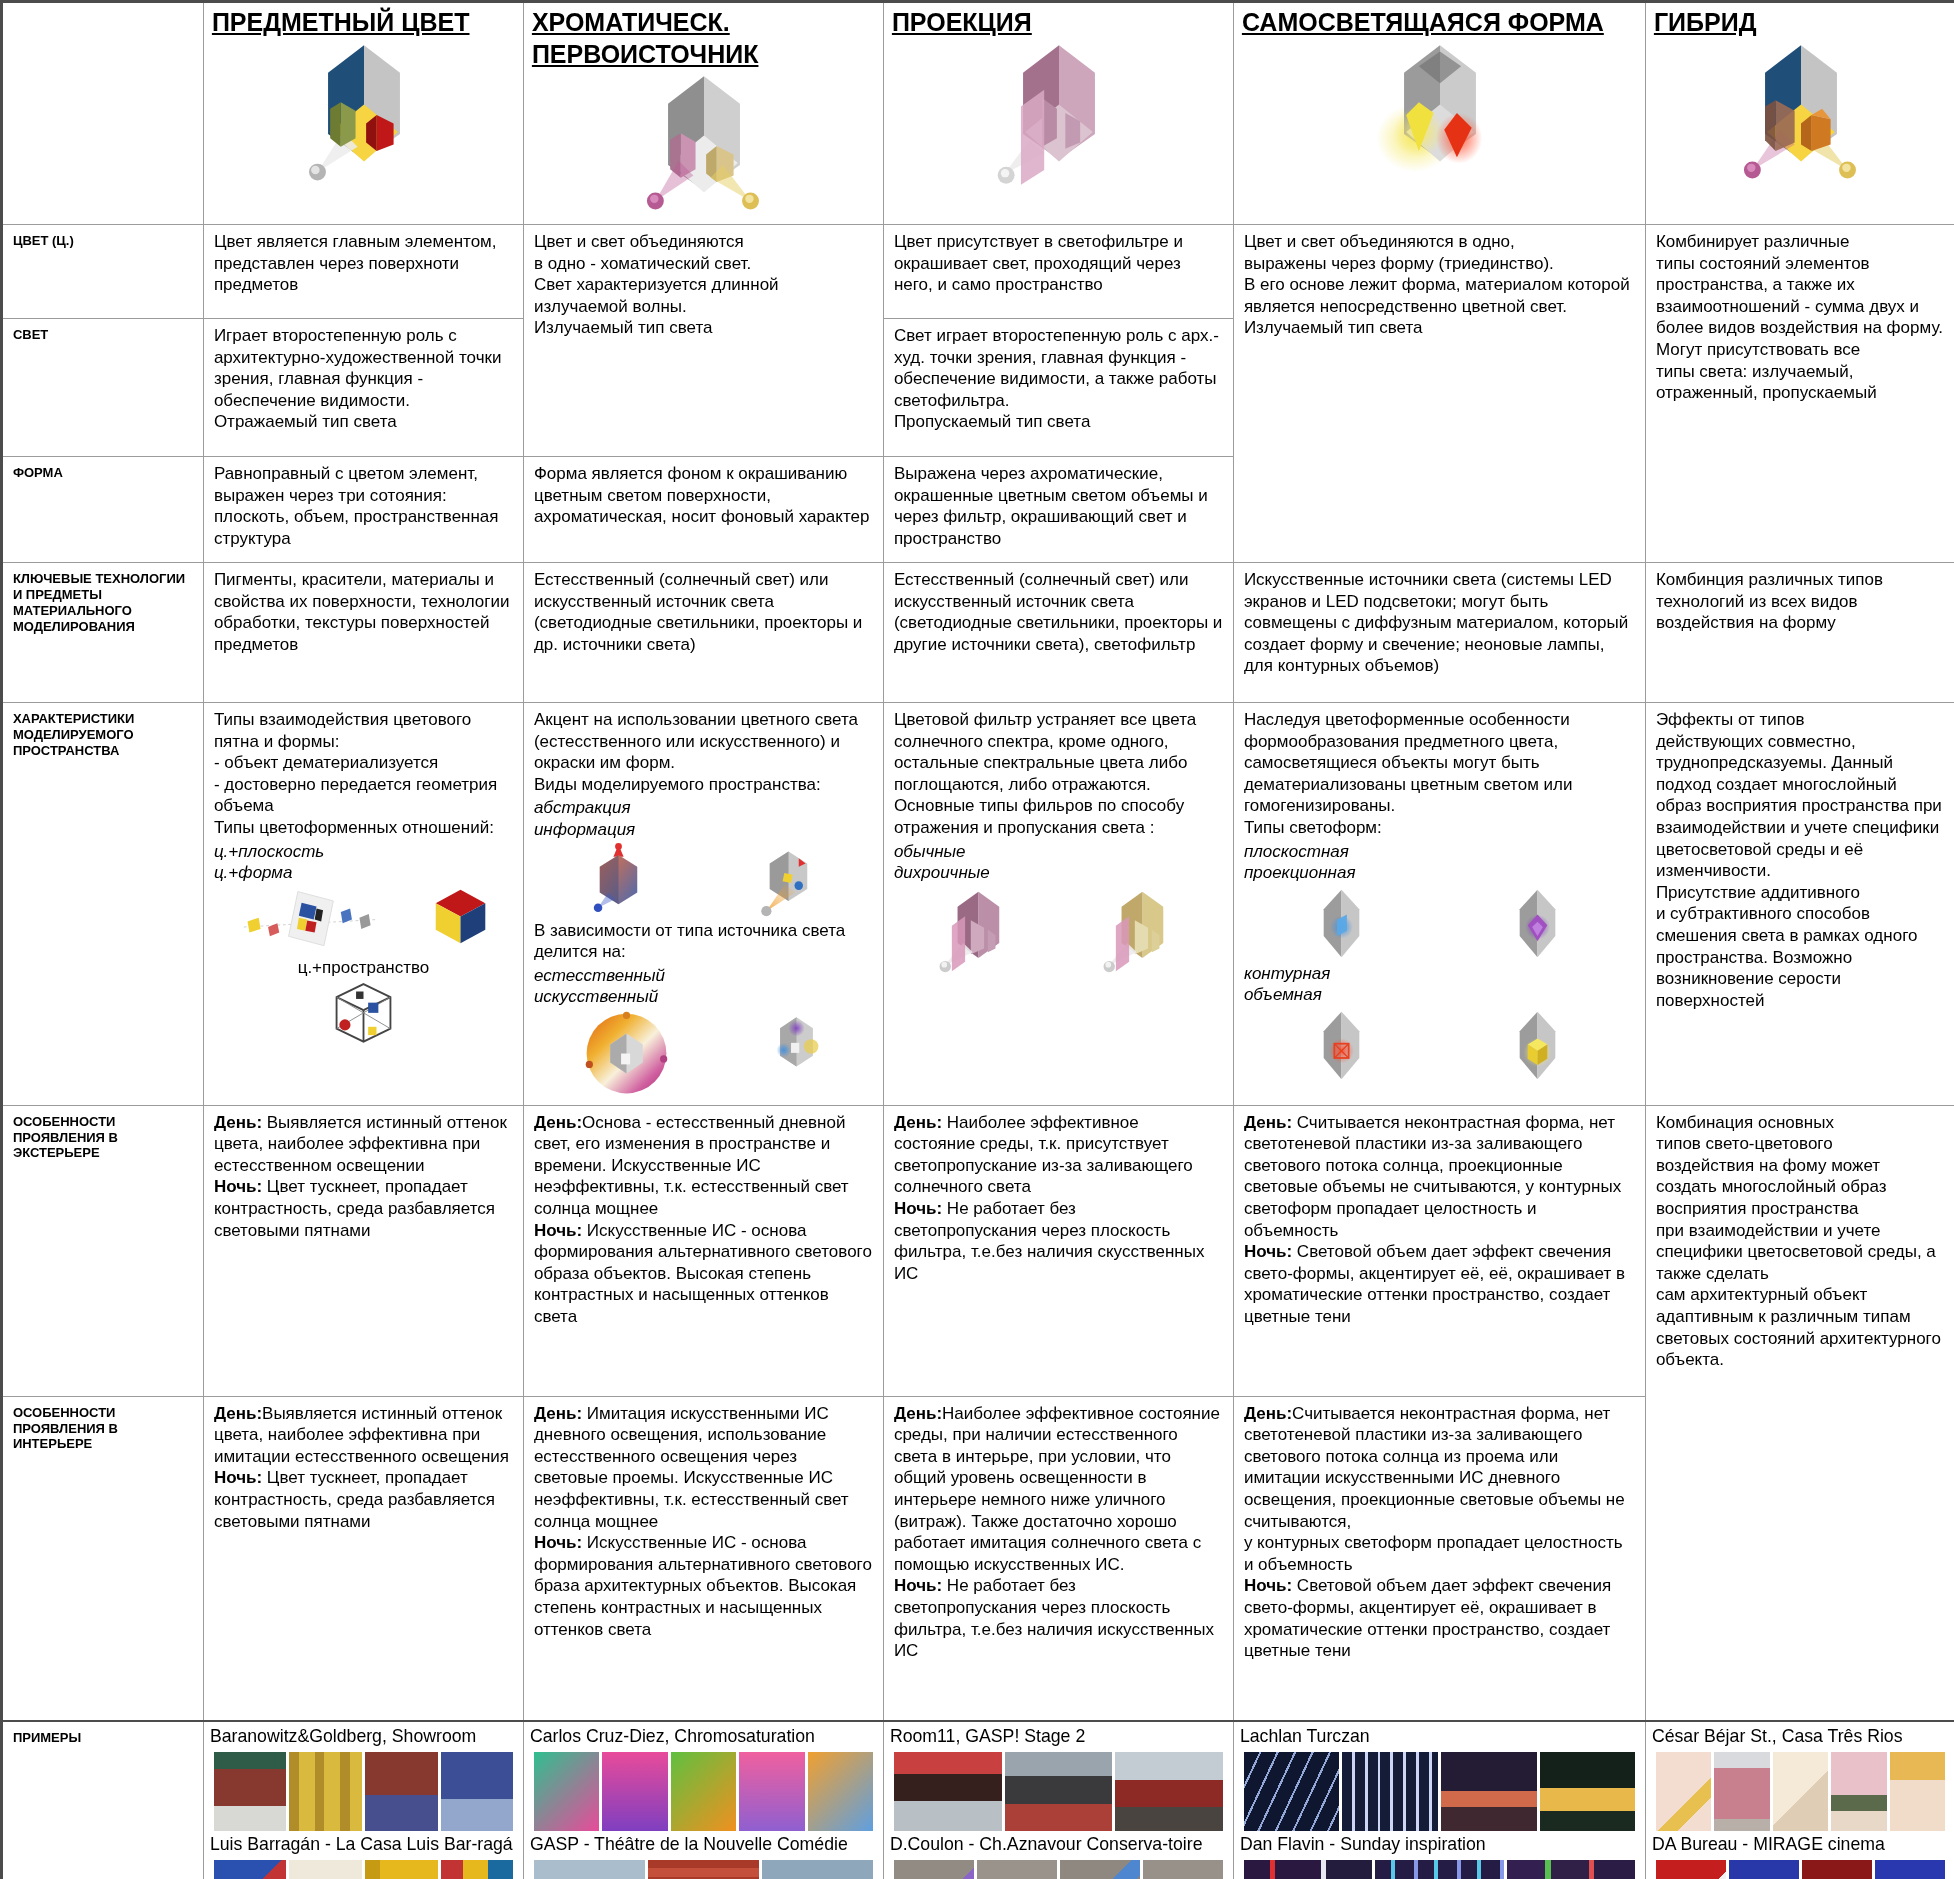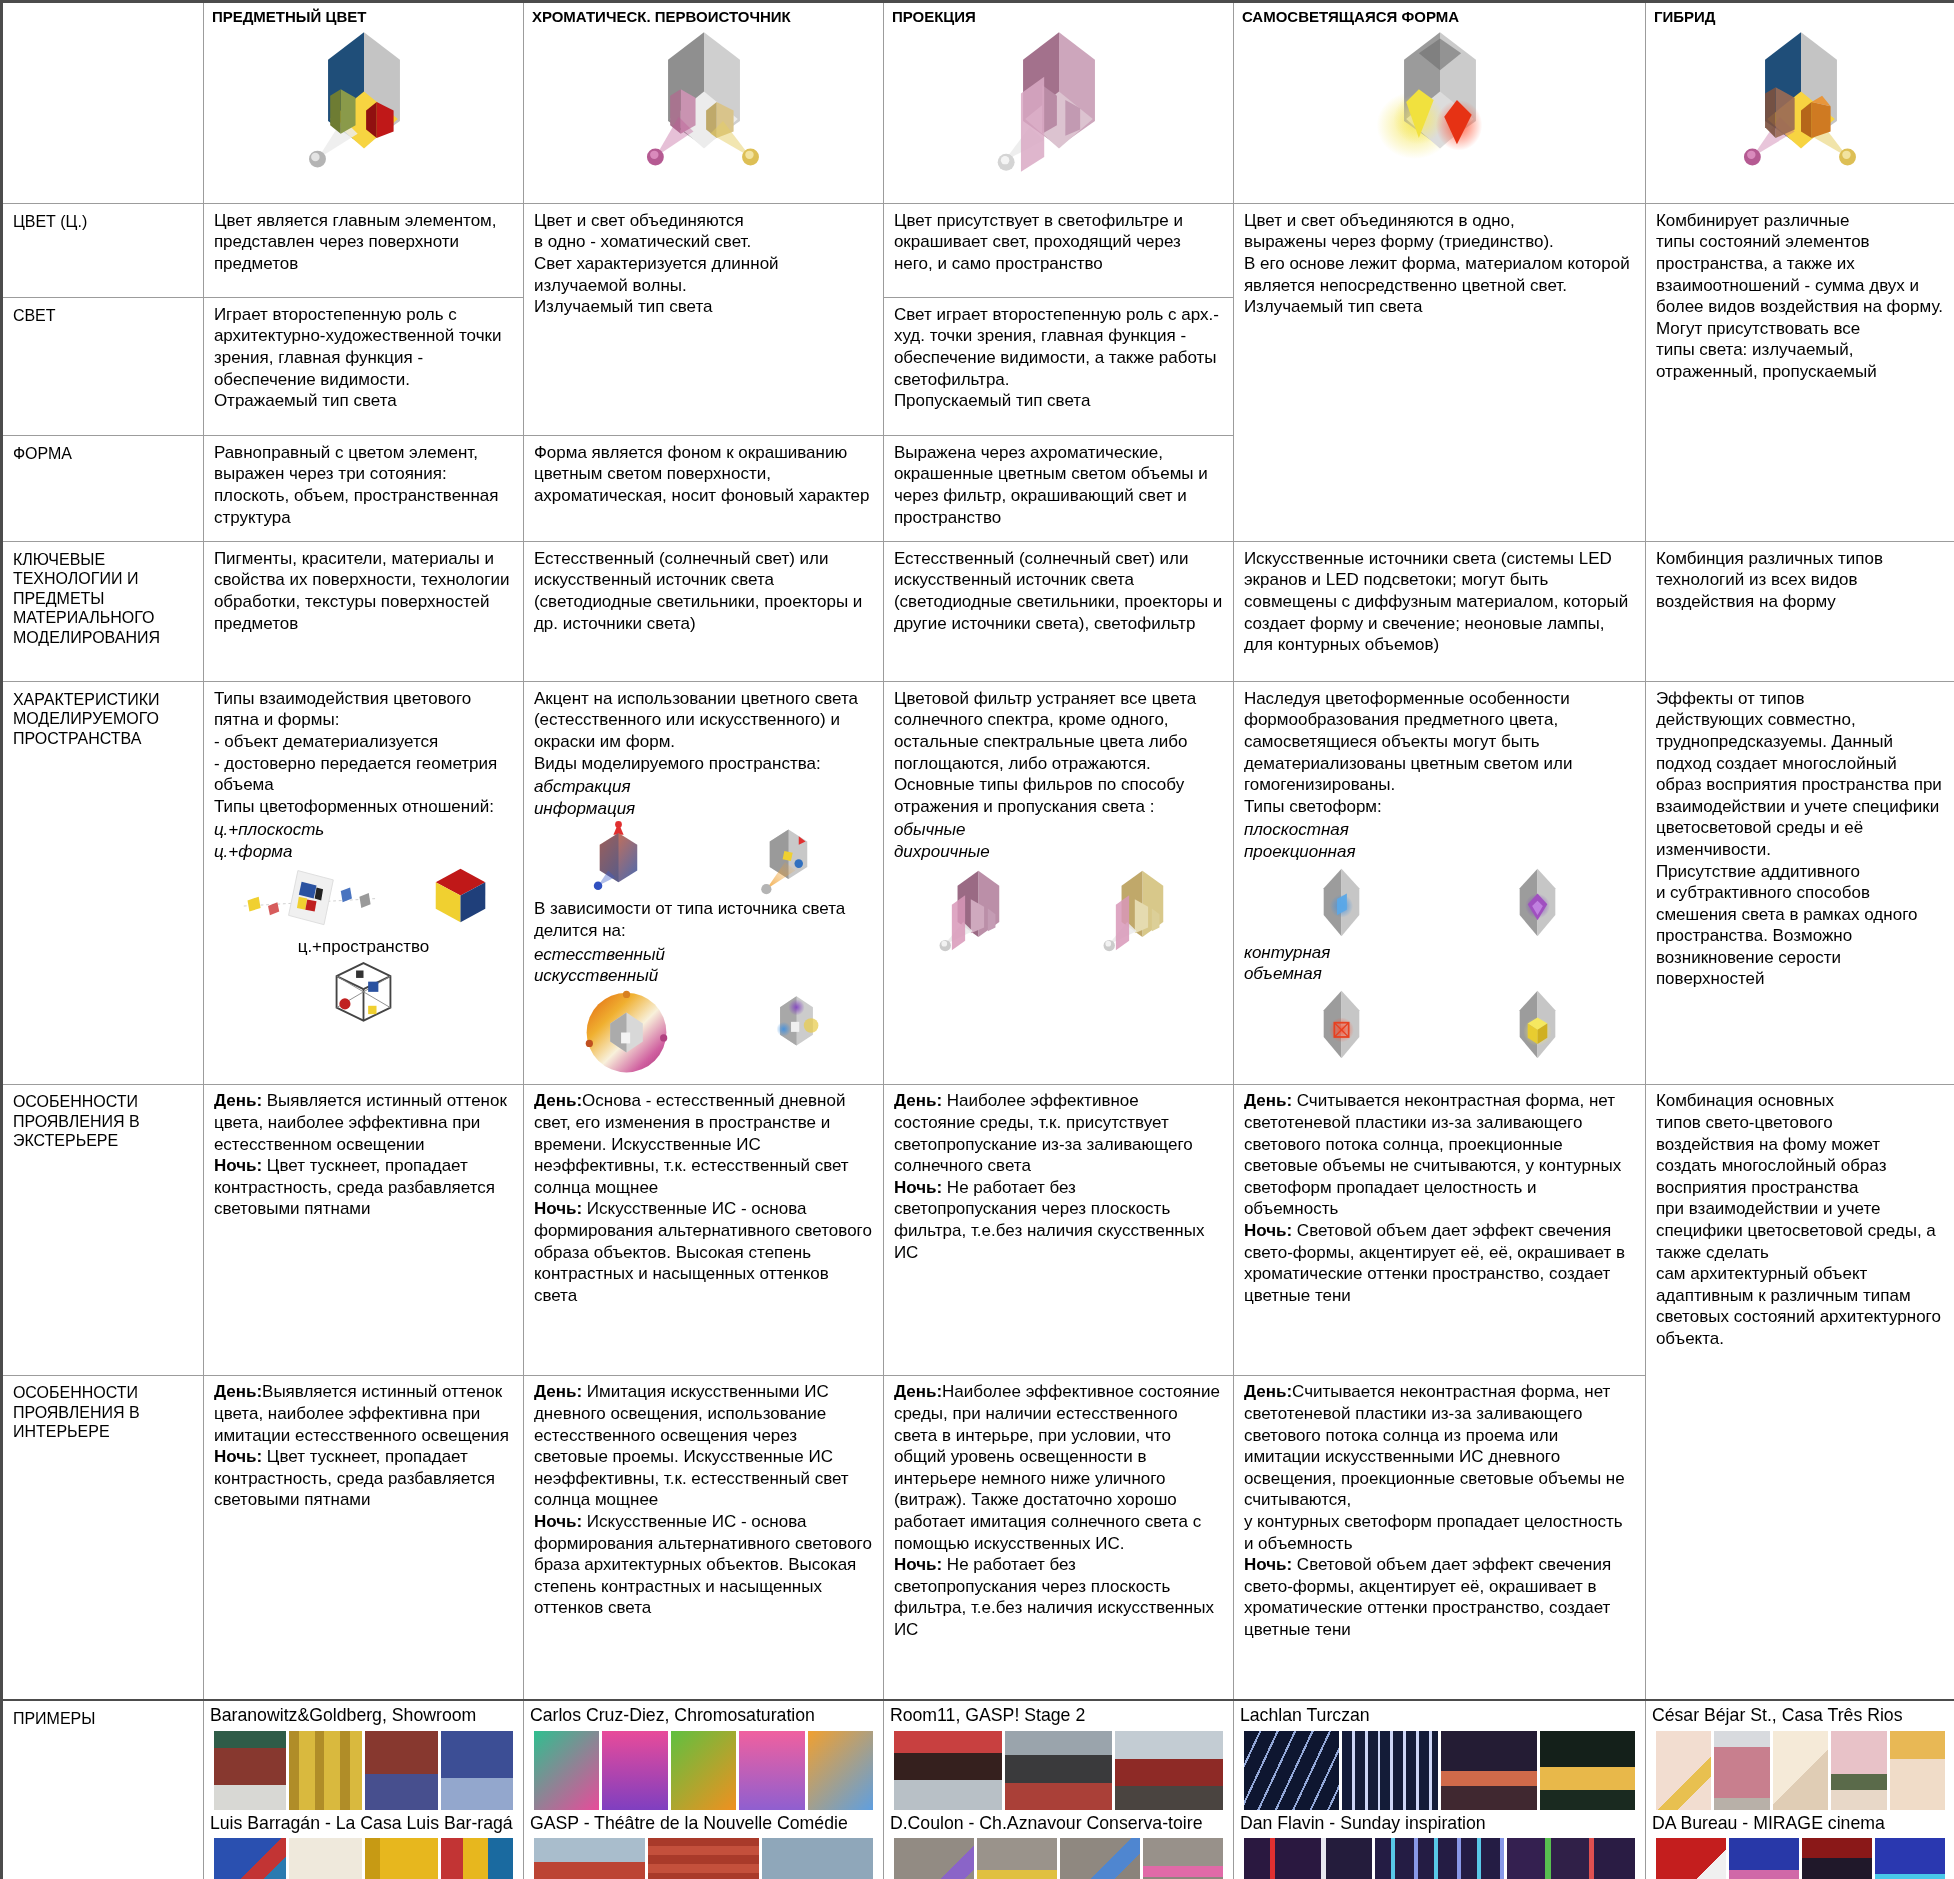--- a/index.html
+++ b/index.html
@@ -1,21 +1,21 @@
 <!DOCTYPE html>
 <html><head>
 <meta charset="utf-8">
 <style>
   html,body{margin:0;padding:0;background:#fff;}
   body{width:1954px;font-family:"Liberation Sans",sans-serif;color:#000;}
   table.main{width:1954px;border-collapse:collapse;table-layout:fixed;border:3px solid #4c4c4c;background:#fff;}
   td{border:1px solid #9c9c9c;vertical-align:top;padding:5.9px 9.9px;font-size:17px;line-height:1.27;overflow:hidden;}
-  td.rowhead{font-weight:normal;font-size:16px;line-height:1.22;padding-top:7.9px;}
+  td.rowhead{font-weight:bold;font-size:13px;line-height:1.22;padding-top:7.9px;}
   td.colhead{padding:3.9px 7.9px;}
-  .chead{font-weight:bold;font-size:15px;}
+  .chead{font-weight:bold;font-size:25px;text-decoration:underline;}
   .iconwrap{text-align:center;margin-top:2px;}
   .txt{white-space:pre-line;}
   .dn{margin:0 0 0 0;}
   .dn b{font-weight:bold;}
   .lblrow{display:flex;justify-content:space-around;font-style:italic;margin-top:2px;flex-direction:column;}
   .crow{display:flex;justify-content:space-around;align-items:flex-start;margin:2px 0;}
   .ctr{text-align:center;}
   .photo{display:flex;gap:3px;height:79px;margin:1px 3.9px 3px 3.9px;}
   .photo div{flex:1;}
   .cap{font-size:17.7px;height:24.6px;overflow:hidden;line-height:1.2;margin-top:2px;}

